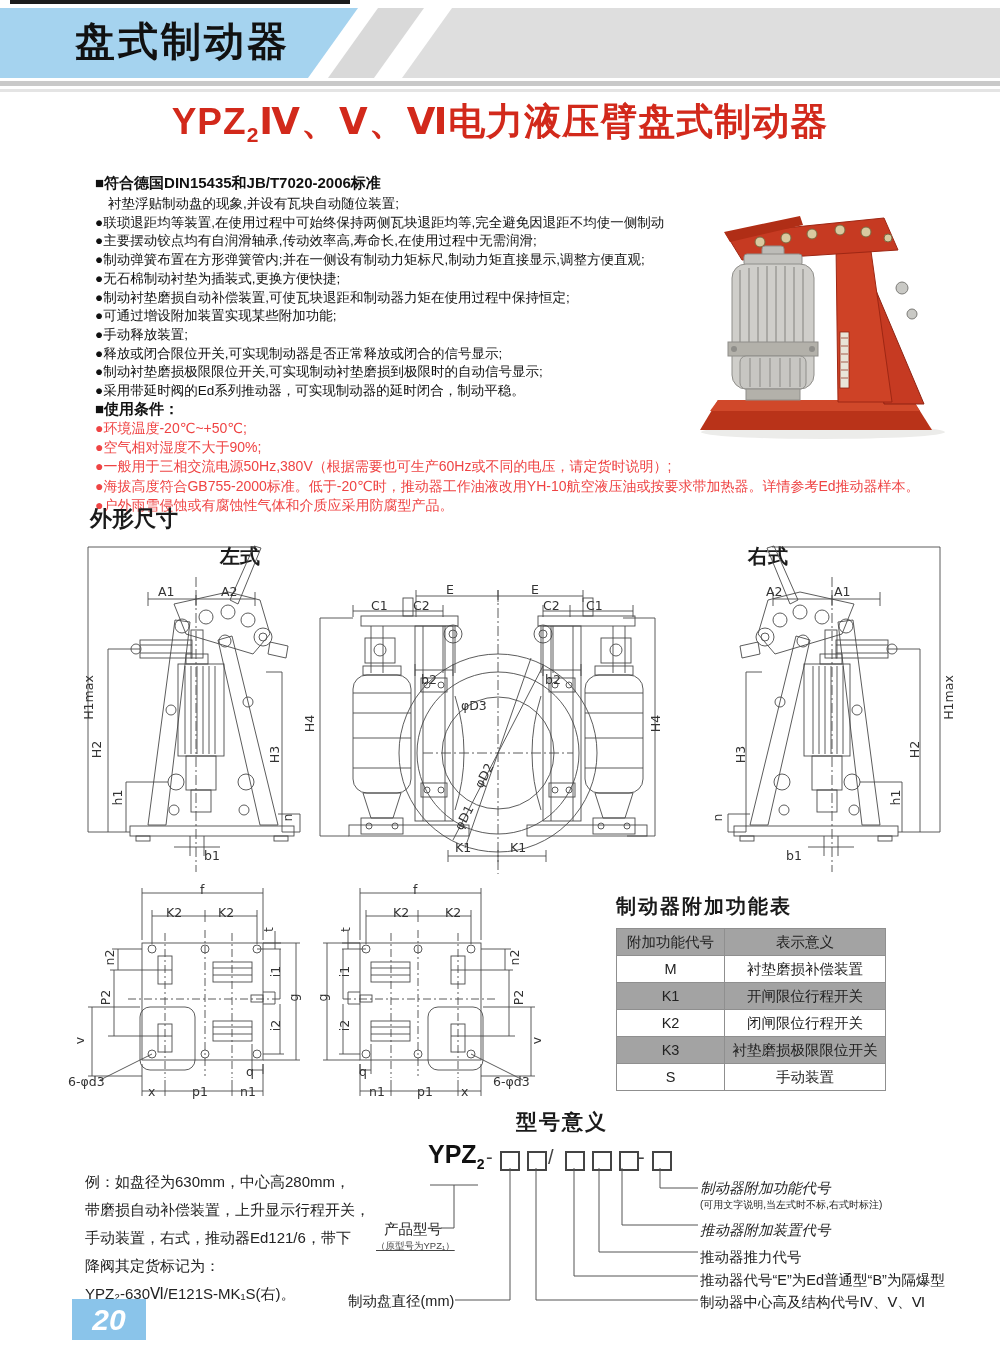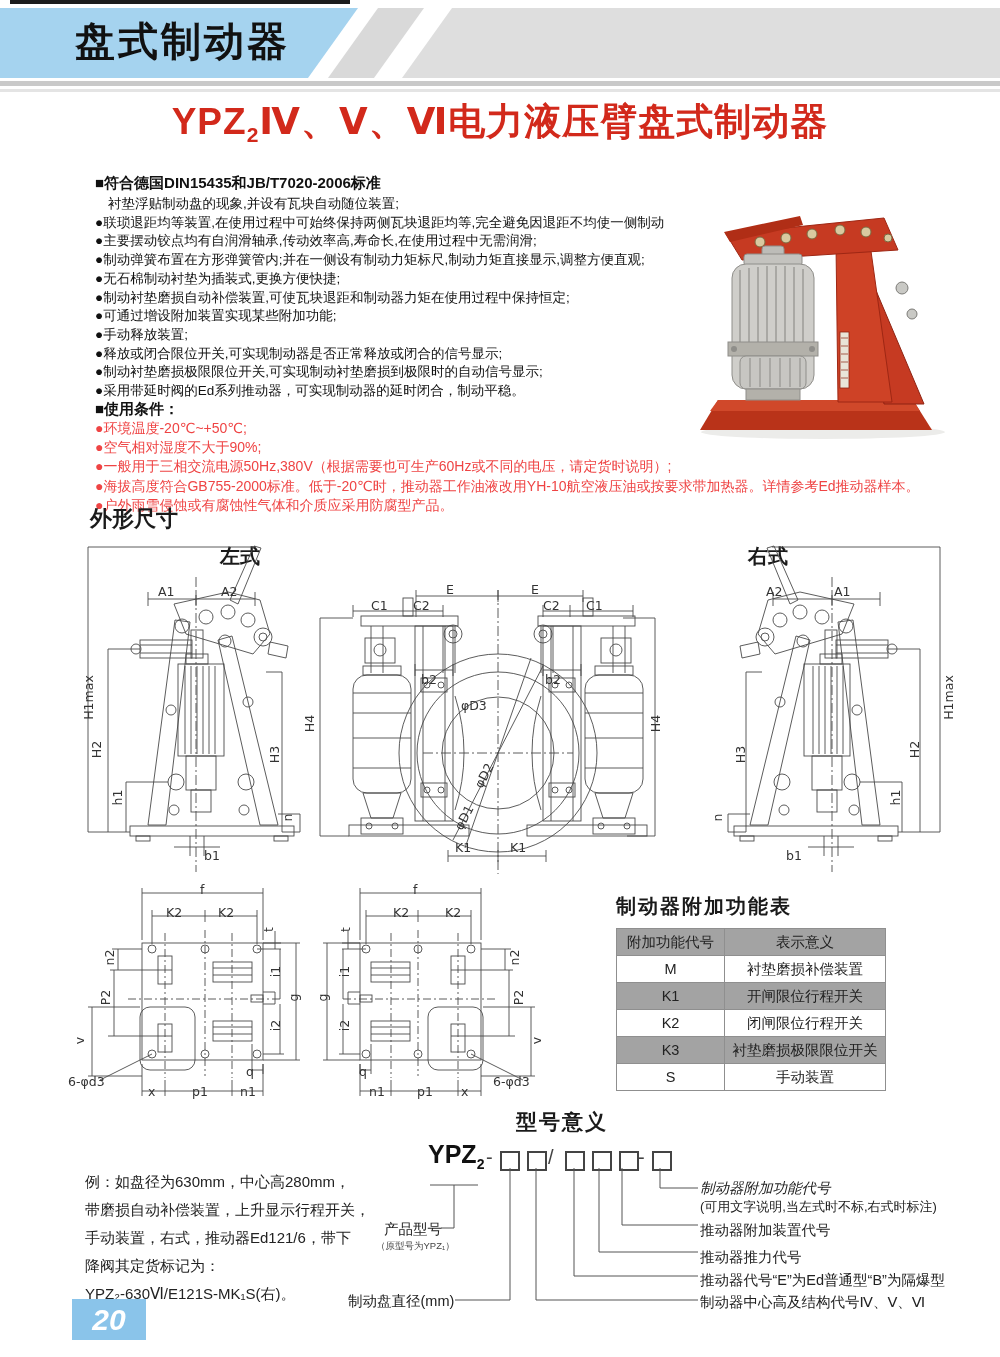--- a/index.html
+++ b/index.html
@@ -36,21 +36,21 @@
   table.ftab td{border:1px solid #8f8f8f;height:24px;text-align:center;font-size:14.5px;color:#222;}
   table.ftab td.c1{width:105px;}
   tr.gray td{background:#a3a3a3;}
   
   .model-title{position:absolute;left:516px;top:1108px;font-size:21px;font-weight:bold;letter-spacing:2px;}
   .ypz{position:absolute;left:428px;top:1140px;font-size:25px;font-weight:bold;color:#111;}
   .ypz sub{font-size:14px;}
   .mbox{position:absolute;top:1151px;width:16px;height:16px;border:2px solid #444;background:#fff;}
   .msep{position:absolute;top:1146px;font-size:20px;color:#444;}
   .mlab{position:absolute;font-size:14.5px;color:#222;white-space:nowrap;}
-  .mlab.small{font-size:13px;}
+  .mlab.small{font-size:10px;}
   .mlab.tiny{font-size:9.5px;color:#444;}
   
   .example{position:absolute;left:85px;top:1168px;width:370px;}
   .exline{font-size:15px;line-height:28px;color:#222;white-space:nowrap;}
   .badge{position:absolute;left:72px;top:1299px;width:74px;height:41px;background:#8ac4ea;
          display:flex;align-items:center;justify-content:center;}
   .badge span{color:#fff;font-size:30px;font-weight:bold;font-style:italic;}
 </style>
 </head>
 <body>
@@ -474,25 +474,25 @@
       <path d="M196,8 V140 H358"></path>
       <path d="M234,8 V116 H358"></path>
       <path d="M259,8 V92 H358"></path>
       <path d="M282,8 V65 H358"></path>
       <path d="M320,8 V28 H358"></path>
       <path d="M90,25 H138 M114,25 V68 L101,68"></path>
     </g>
   </svg>
 
   <span class="mlab" style="left:384px;top:1220px;">产品型号</span>
-  <span class="mlab tiny" style="left:376px;top:1240px;">（原型号为YPZ₁）</span>
+  <span class="mlab tiny" style="left:376px;top:1240px;text-decoration:underline;">（原型号为YPZ₁）</span>
   <span class="mlab" style="left:348px;top:1292px;">制动盘直径(mm)</span>
   <span class="mlab" style="left:700px;top:1179px;font-style:italic;">制动器附加功能代号</span>
   <span class="mlab small" style="left:700px;top:1198px;">(可用文字说明,当左式时不标,右式时标注)</span>
-  <span class="mlab" style="left:700px;top:1221px;">推动器附加装置代号</span>
+  <span class="mlab" style="left:700px;top:1221px;font-style:italic;">推动器附加装置代号</span>
   <span class="mlab" style="left:700px;top:1248px;">推动器推力代号</span>
   <span class="mlab" style="left:700px;top:1271px;">推动器代号“E”为Ed普通型“B”为隔爆型</span>
   <span class="mlab" style="left:700px;top:1293px;">制动器中心高及结构代号Ⅳ、Ⅴ、Ⅵ</span>
 
   <div class="example">
     <div class="exline">例：如盘径为630mm，中心高280mm，</div>
     <div class="exline">带磨损自动补偿装置，上升显示行程开关，</div>
     <div class="exline">手动装置，右式，推动器Ed121/6，带下</div>
     <div class="exline">降阀其定货标记为：</div>
     <div class="exline">YPZ₂-630Ⅵ/E121S-MK₁S(右)。</div>

